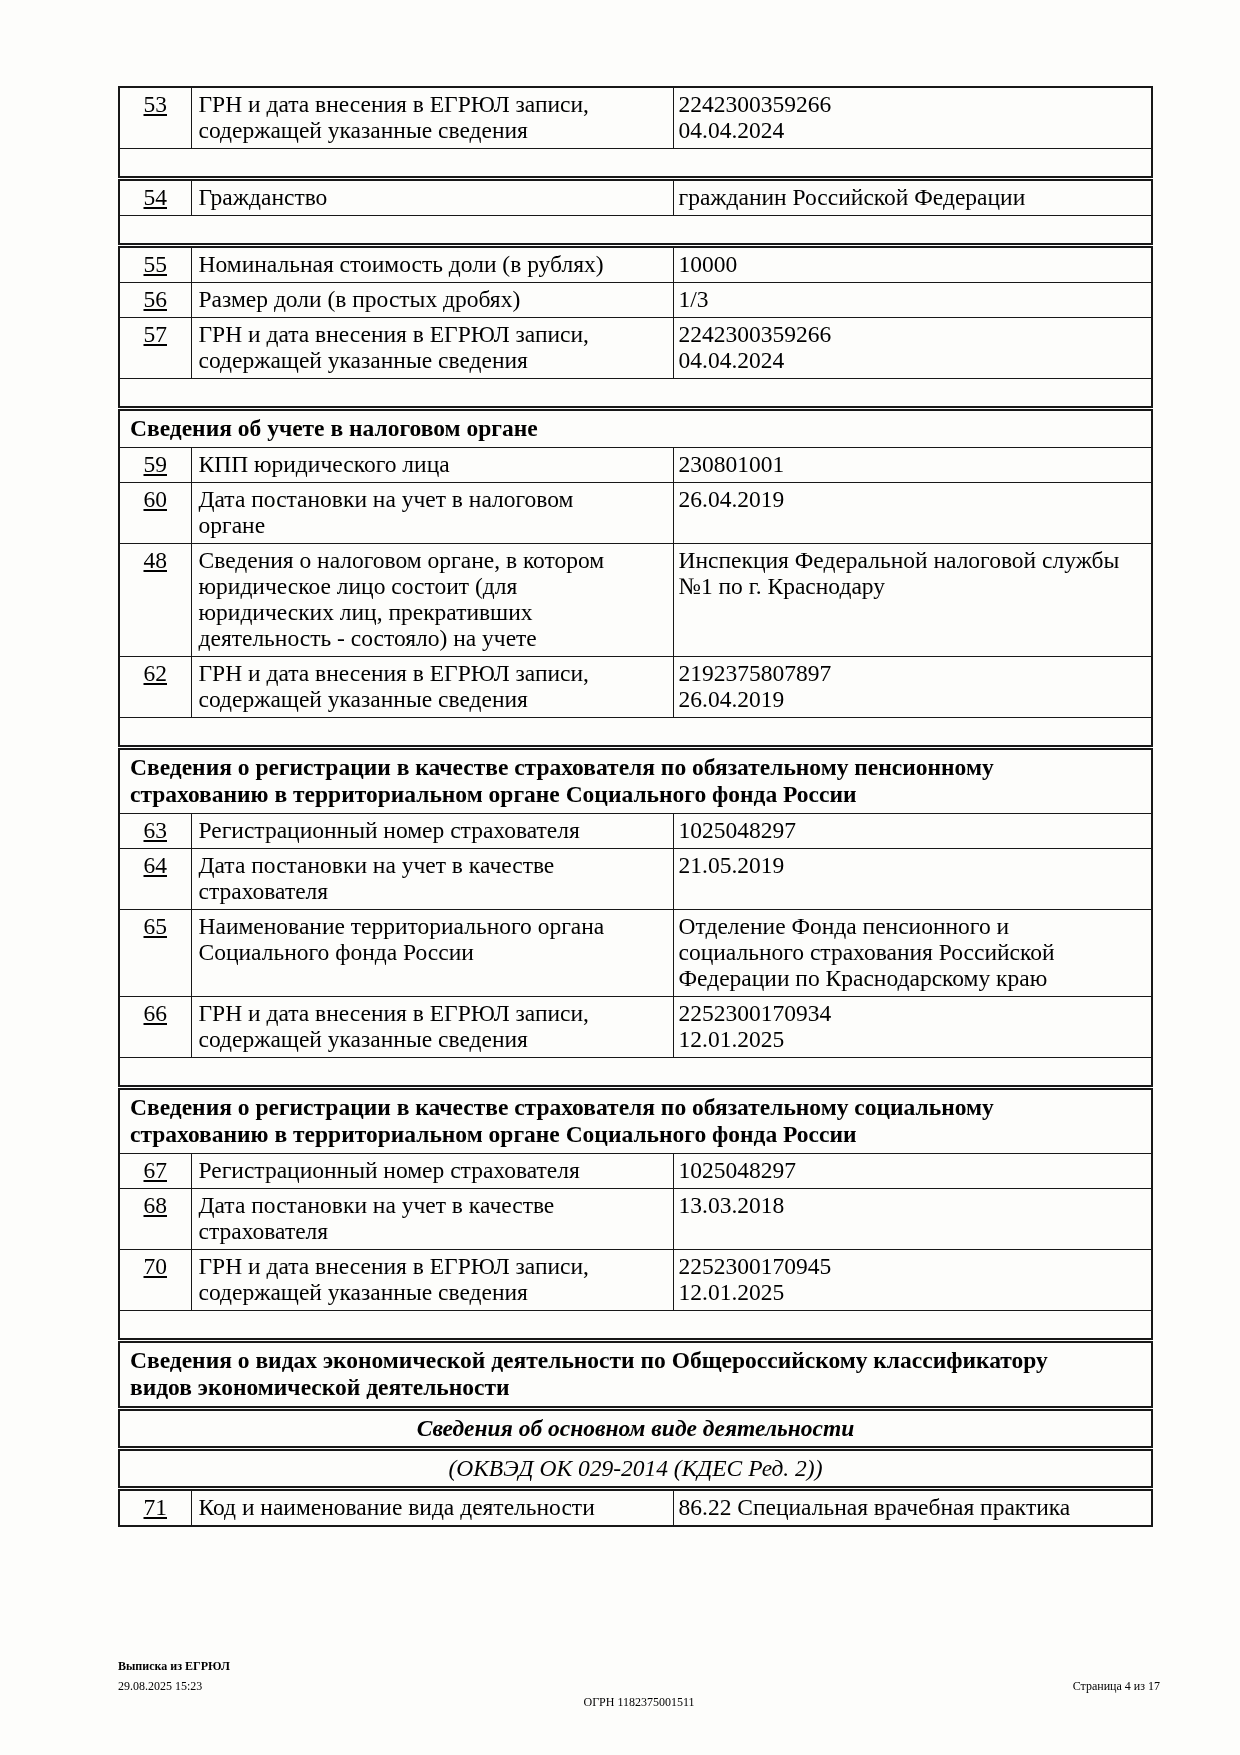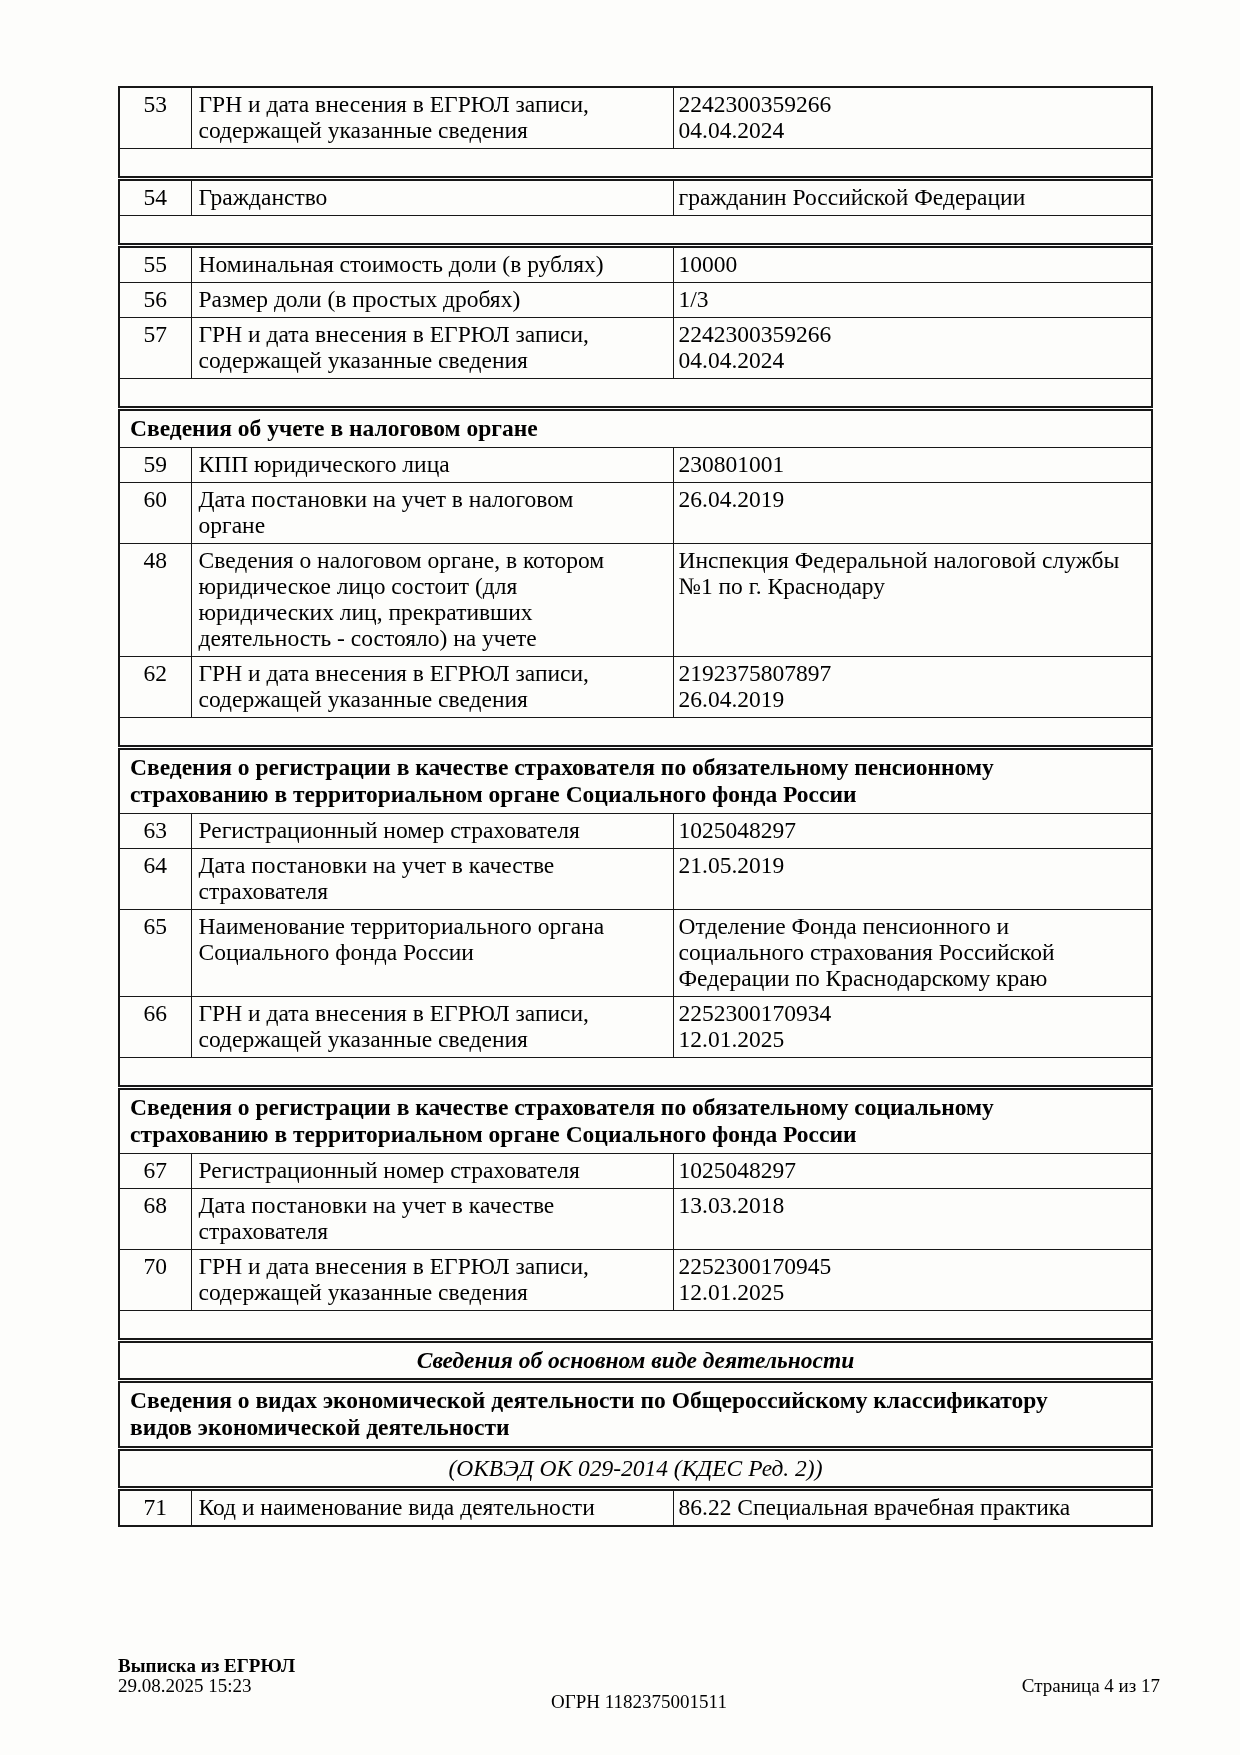--- a/index.html
+++ b/index.html
@@ -30,36 +30,36 @@
     border: 1.5px solid #181818;
     vertical-align: top;
     font-size: 23.5px;
     line-height: 26px;
     padding: 3px 6px 5px 7px;
     white-space: pre-line;
     overflow: hidden;
   }
   .tbl col.c-num { width: 72px; }
   .tbl col.c-label { width: 482px; }
-  .tbl td.num { text-align: center; padding-left: 2px; padding-right: 2px; }
+  .tbl td.num { text-align: center; padding-left: 2px; padding-right: 2px; text-decoration: underline; }
   .tbl td.val { padding-left: 5px; }
   .tbl tr.sp td { height: 27px; padding: 0; }
   .tbl td.hdr {
     font-weight: bold;
     line-height: 27px;
     padding: 4px 10px 5px;
   }
   .tbl td.sub-bi { text-align: center; font-weight: bold; font-style: italic; padding: 4px 10px 5px; }
   .tbl td.sub-i  { text-align: center; font-style: italic; padding: 4px 21px 5px; }
   .footer {
     position: absolute;
     left: 118px;
     top: 1656px;
     width: 1042px;
-    font-size: 19px;
+    font-size: 12px;
     line-height: 20px;
   }
   .f-title { font-weight: bold; }
   .f-center { position: absolute; left: 0; right: 0; top: 36px; text-align: center; }
   .f-right  { position: absolute; right: 0; top: 20px; text-align: right; }
 </style>
 </head>
 <body>
 
 <div class="page">
@@ -250,29 +250,29 @@
       </tr>
       <tr class="sp">
             <td colspan="3"></td>
           </tr>
     </tbody>
       </table>
 
     <table class="tbl">
       <tbody>
           <tr>
-        <td class="sub-bi">Сведения об основном виде деятельности</td>
-      </tr>
-    </tbody>
-      </table>
-    <table class="tbl">
-      <tbody>
-          <tr>
         <td class="hdr">Сведения о видах экономической деятельности по Общероссийскому классификатору
 видов экономической деятельности</td>
+      </tr>
+    </tbody>
+      </table>
+    <table class="tbl">
+      <tbody>
+          <tr>
+        <td class="sub-bi">Сведения об основном виде деятельности</td>
       </tr>
     </tbody>
       </table>
     <table class="tbl">
       <tbody>
           <tr>
         <td class="sub-i">(ОКВЭД ОК 029-2014 (КДЕС Ред. 2))</td>
       </tr>
     </tbody>
       </table>

